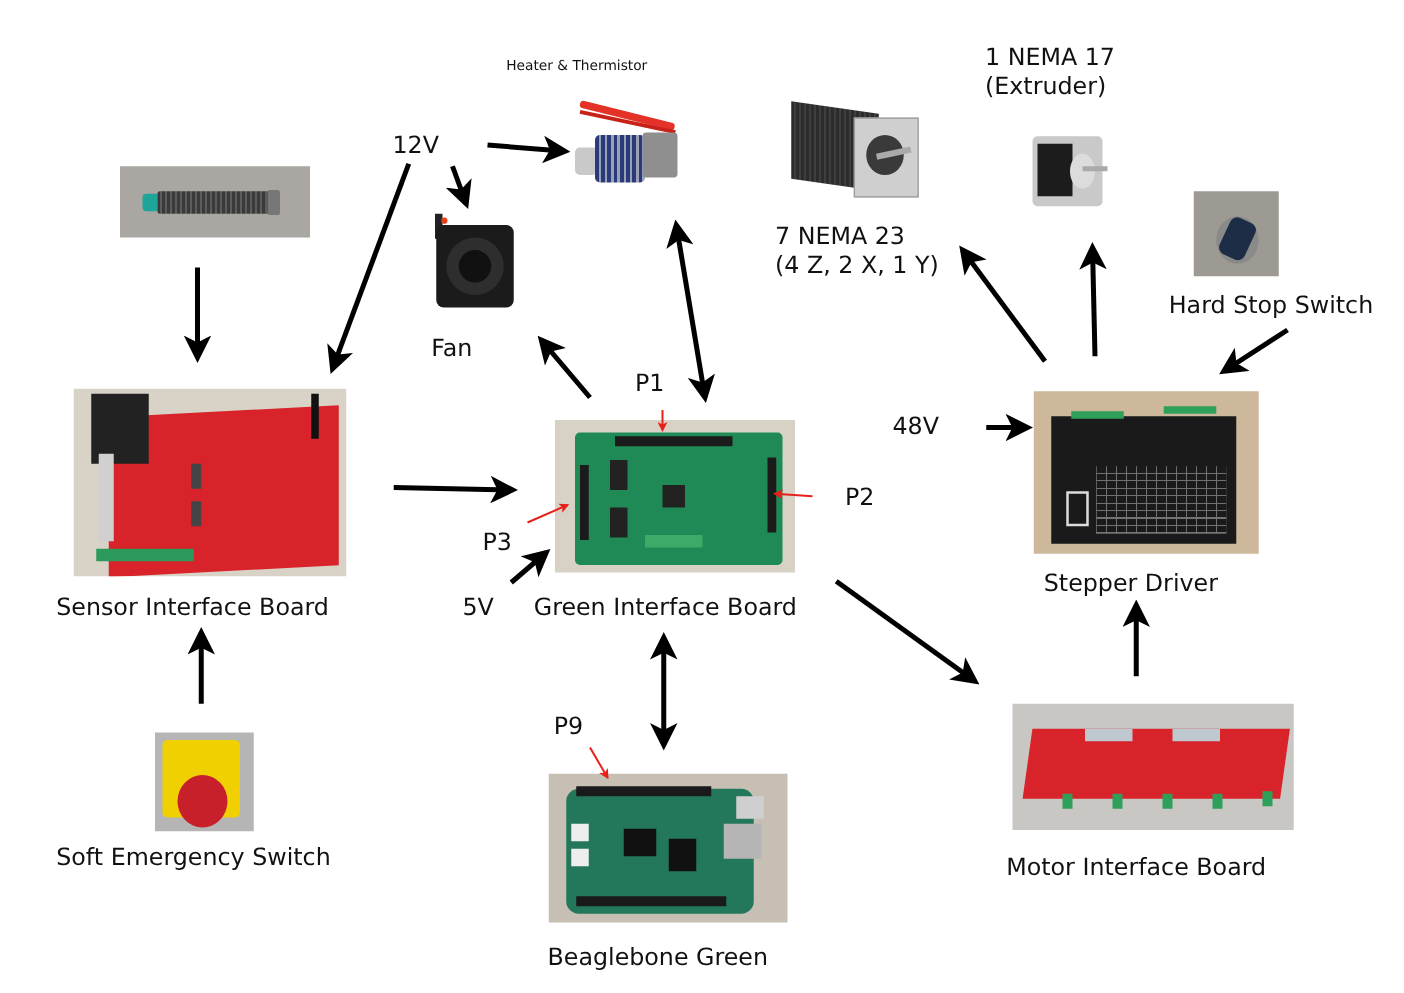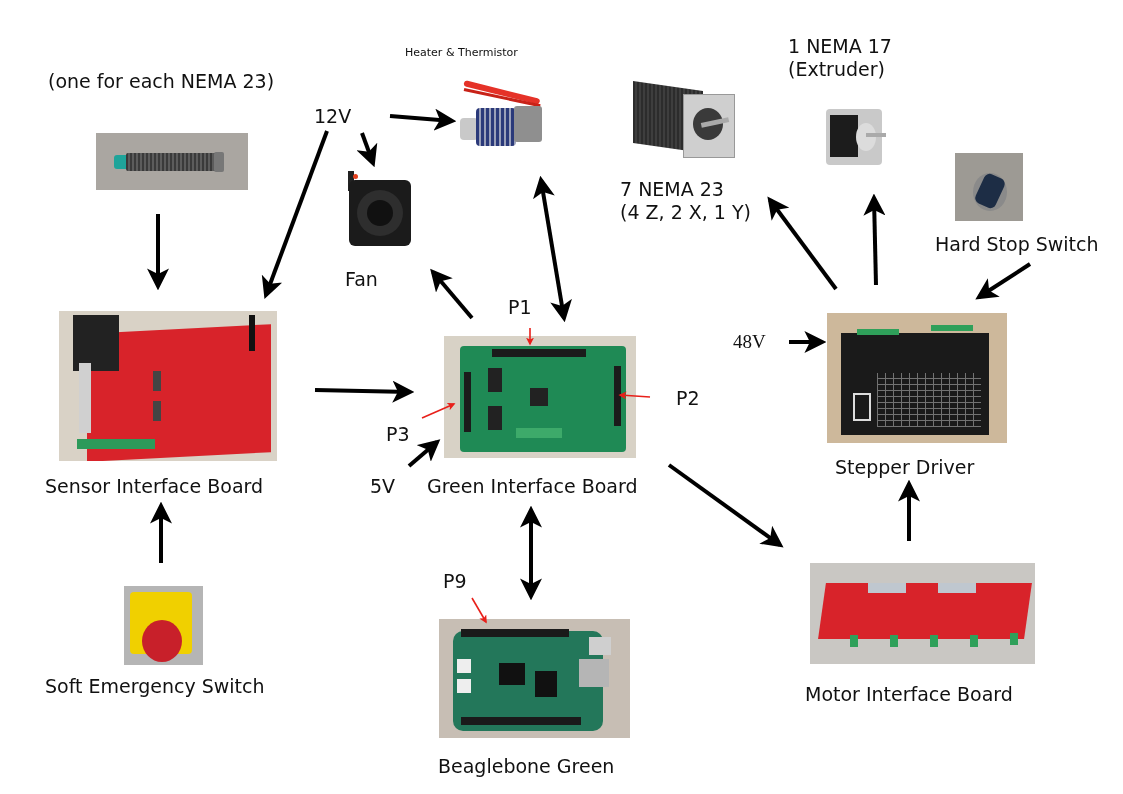--- a/index.html
+++ b/index.html
@@ -140,21 +140,20 @@
   </g>
   <g stroke="#e8201a" stroke-width="1.6" fill="none">
     <line x1="530" y1="328" x2="530" y2="344" marker-end="url(#ahr)"></line>
     <line x1="650" y1="397" x2="620" y2="395" marker-end="url(#ahr)"></line>
     <line x1="422" y1="418" x2="454" y2="404" marker-end="url(#ahr)"></line>
     <line x1="472" y1="598" x2="486" y2="622" marker-end="url(#ahr)"></line>
   </g>
 </svg>
 
 <div class="lbl" style="left:48px;top:70px;">
-  <div>(one for each NEMA 23)</div>
 </div>
 
 <div class="lbl small" style="left:405px;top:44px;">Heater &amp; Thermistor</div>
 
 <div class="lbl" style="left:788px;top:35px;">
   <div>1 NEMA 17</div>
   <div>(Extruder)</div>
 </div>
 
 <div class="lbl" style="left:620px;top:178px;">
@@ -166,21 +165,21 @@
 
 <div class="lbl" style="left:314px;top:105px;">12V</div>
 
 <div class="lbl" style="left:345px;top:268px;">Fan</div>
 
 <div class="lbl" style="left:508px;top:296px;">P1</div>
 <div class="lbl" style="left:660px;top:387px;margin-left:16px;">P2</div>
 <div class="lbl" style="left:386px;top:423px;">P3</div>
 <div class="lbl" style="left:443px;top:570px;">P9</div>
 
-<div class="lbl" style="left:733px;top:330px;font-family:Liberation Serif, serif;">48V</div>
+<div class="lbl" style="left:714px;top:330px;">48V</div>
 <div class="lbl" style="left:370px;top:475px;">5V</div>
 
 <div class="lbl" style="left:45px;top:475px;">Sensor Interface Board</div>
 <div class="lbl" style="left:427px;top:475px;">Green Interface Board</div>
 <div class="lbl" style="left:835px;top:456px;">Stepper Driver</div>
 <div class="lbl" style="left:805px;top:683px;">Motor Interface Board</div>
 <div class="lbl" style="left:45px;top:675px;">Soft Emergency Switch</div>
 <div class="lbl" style="left:438px;top:755px;">Beaglebone Green</div>
 
 </body></html>

